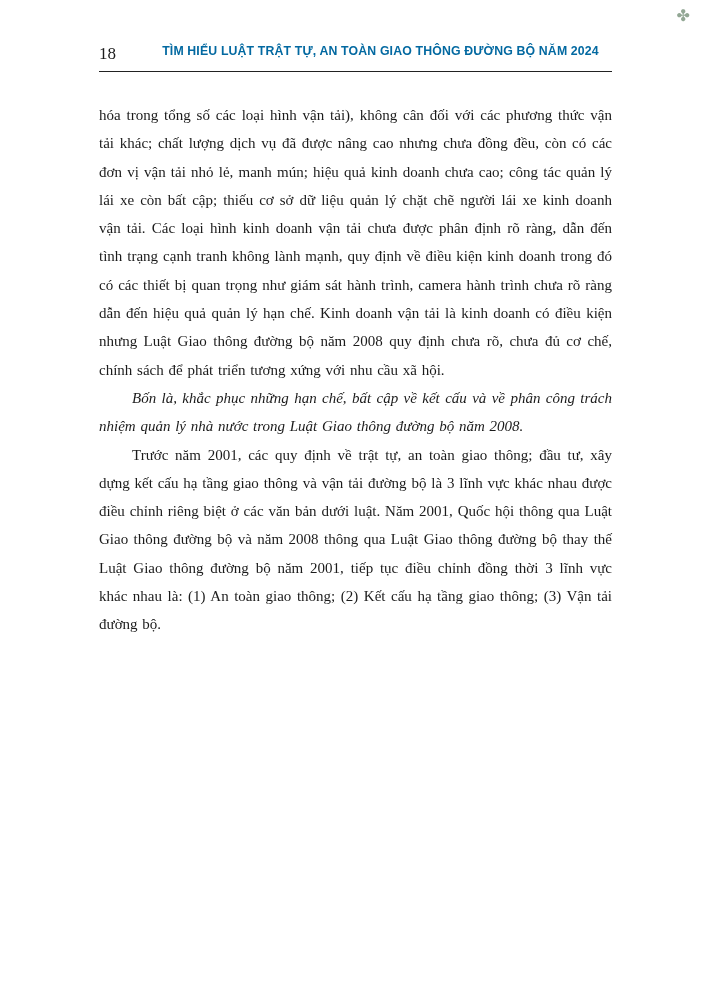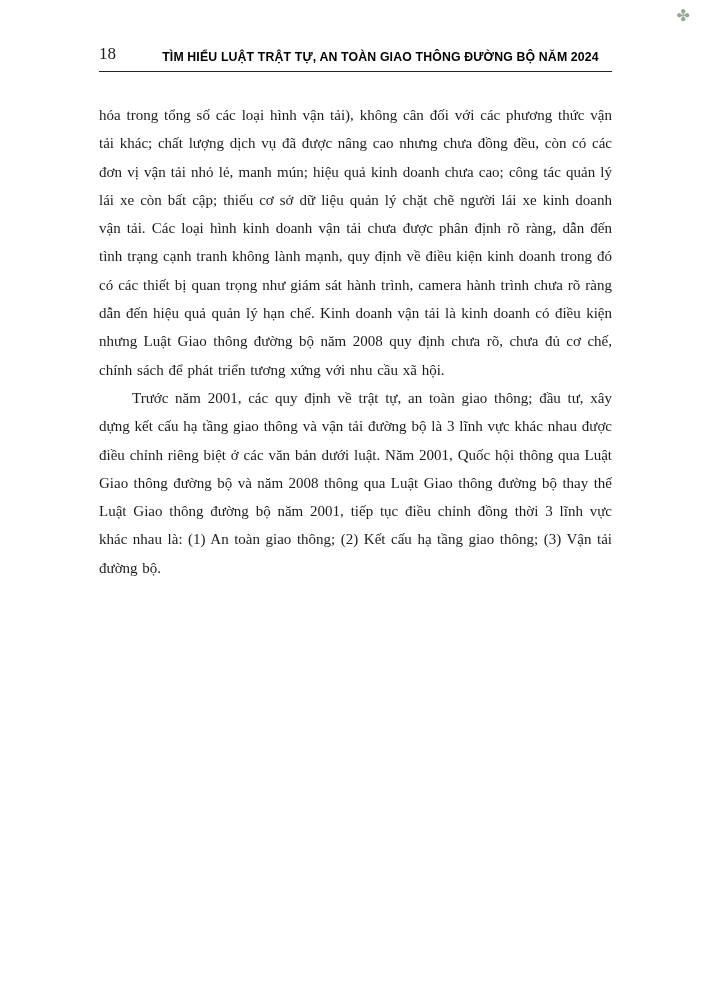--- a/index.html
+++ b/index.html
@@ -24,36 +24,36 @@
     font-size: 16px;
     color: #92a794;
     line-height: 1;
   }
   .header {
     position: absolute;
     top: 44px;
     left: 99px;
     width: 513px;
     display: flex;
-    align-items: flex-end;
+    align-items: flex-start;
     gap: 16px;
   }
   .page-num {
     font-size: 17px;
     color: #1b1b1b;
     min-width: 34px;
   }
   .running-title {
     flex: 1;
     text-align: center;
     font-family: "Liberation Sans", sans-serif;
     font-weight: 700;
     font-size: 12.3px;
     letter-spacing: 0.15px;
-    color: #000000;
+    color: #0369a1;
     white-space: nowrap;
   }
   .header-rule {
     position: absolute;
     top: 71px;
     left: 99px;
     width: 513px;
     height: 0;
     border-top: 1.4px solid #222;
   }
@@ -87,16 +87,17 @@
 
   <div class="header">
     <span class="page-num">18</span>
     <span class="running-title">TÌM HIỂU LUẬT TRẬT TỰ, AN TOÀN GIAO THÔNG ĐƯỜNG BỘ NĂM 2024</span>
   </div>
 
   <div class="header-rule"></div>
 
   <div class="body-text">
     <p>hóa trong tổng số các loại hình vận tải), không cân đối với các phương thức vận tải khác; chất lượng dịch vụ đã được nâng cao nhưng chưa đồng đều, còn có các đơn vị vận tải nhỏ lẻ, manh mún; hiệu quả kinh doanh chưa cao; công tác quản lý lái xe còn bất cập; thiếu cơ sở dữ liệu quản lý chặt chẽ người lái xe kinh doanh vận tải. Các loại hình kinh doanh vận tải chưa được phân định rõ ràng, dẫn đến tình trạng cạnh tranh không lành mạnh, quy định về điều kiện kinh doanh trong đó có các thiết bị quan trọng như giám sát hành trình, camera hành trình chưa rõ ràng dẫn đến hiệu quả quản lý hạn chế. Kinh doanh vận tải là kinh doanh có điều kiện nhưng Luật Giao thông đường bộ năm 2008 quy định chưa rõ, chưa đủ cơ chế, chính sách để phát triển tương xứng với nhu cầu xã hội.</p>
+    <p class="indent italic">Bốn là, khắc phục những hạn chế, bất cập về kết cấu và về phân công trách nhiệm quản lý nhà nước trong Luật Giao thông đường bộ năm 2008.</p>
     <p class="indent">Trước năm 2001, các quy định về trật tự, an toàn giao thông; đầu tư, xây dựng kết cấu hạ tầng giao thông và vận tải đường bộ là 3 lĩnh vực khác nhau được điều chỉnh riêng biệt ở các văn bản dưới luật. Năm 2001, Quốc hội thông qua Luật Giao thông đường bộ và năm 2008 thông qua Luật Giao thông đường bộ thay thế Luật Giao thông đường bộ năm 2001, tiếp tục điều chỉnh đồng thời 3 lĩnh vực khác nhau là: (1) An toàn giao thông; (2) Kết cấu hạ tầng giao thông; (3) Vận tải đường bộ.</p>
   </div>
 
 </div>
 
 </body></html>

